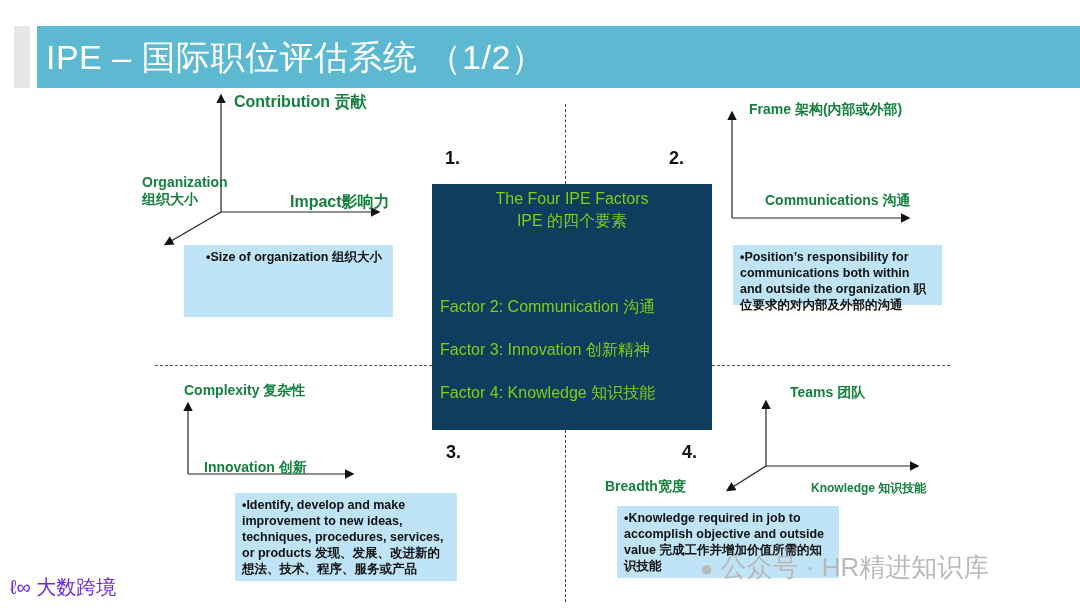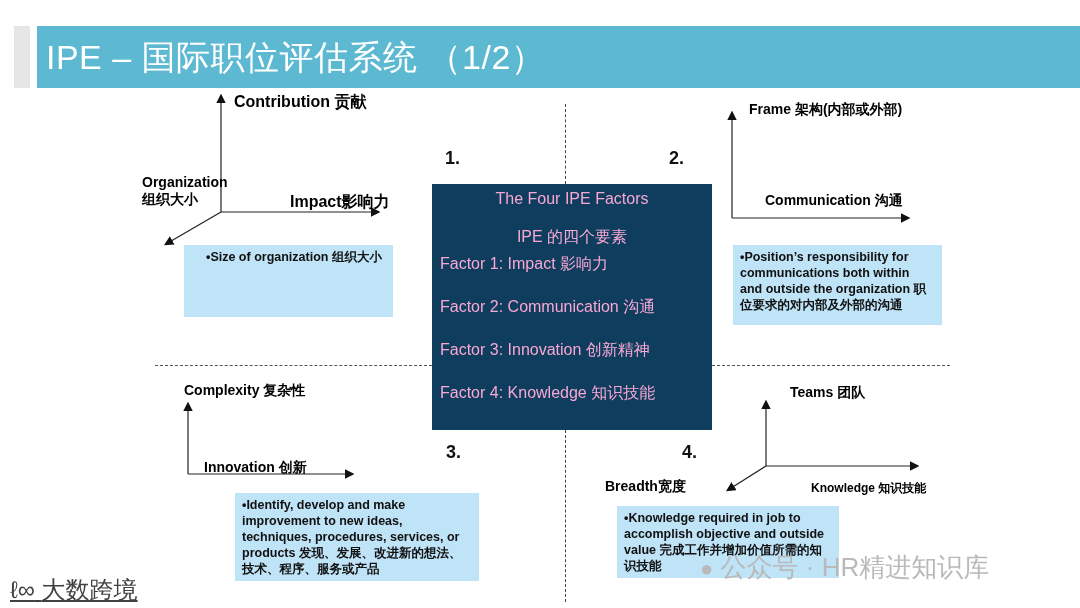--- a/index.html
+++ b/index.html
@@ -8,36 +8,36 @@
       background: #ffffff;
       font-family: "Liberation Sans", "DejaVu Sans", sans-serif;
     }
     .abs { position: absolute; }
     .title-accent { left: 14px; top: 26px; width: 16px; height: 62px; background: #e6e6e6; }
     .title-bar { left: 37px; top: 26px; width: 1043px; height: 62px; background: #5db9d1; }
     .title-text {
       left: 46px; top: 32px; color: #ffffff; font-size: 34px; font-weight: 400;
       letter-spacing: 0.5px; white-space: nowrap; line-height: 50px;
     }
-    .blue-label { color: #000000; font-weight: 700; white-space: nowrap; }
+    .blue-label { color: #15803d; font-weight: 700; white-space: nowrap; }
     .note {
       background: #bfe3f7; color: #111; font-size: 12.5px; font-weight: 700;
       line-height: 16px; padding: 4px 7px; box-sizing: border-box;
     }
     .num { color: #111; font-weight: 700; font-size: 18px; }
     .center-box {
       left: 432px; top: 184px; width: 280px; height: 246px; background: #0e3d5e;
-      color: #f9a8d4; box-sizing: border-box;
+      color: #84cc16; box-sizing: border-box;
     }
     .center-head { text-align: center; font-size: 16px; line-height: 22px; margin-top: 4px; }
     .factor { position: absolute; left: 8px; font-size: 16px; white-space: nowrap; }
     .dash-h { height: 0; border-top: 1px dashed #555; }
     .dash-v { width: 0; border-left: 1px dashed #444; }
     .watermark { color: #b9b9b9; font-size: 26px; white-space: nowrap; }
-    .logo { color: #404040; font-size: 24px; white-space: nowrap; text-decoration: underline; }
+    .logo { color: #6d28d9; font-size: 20px; white-space: nowrap; }
     svg.axes { position: absolute; left: 0; top: 0; }
   </style>
 </head>
 <body>
 
 <div class="abs title-accent"></div>
 <div class="abs title-bar"></div>
 <div class="abs title-text">IPE – 国际职位评估系统 （1/2）</div>
 
 <div class="abs dash-v" style="left:565px; top:104px; height:80px;"></div>
@@ -72,45 +72,44 @@
 <div class="abs blue-label" style="left:142px; top:174px; font-size:14px; text-align:left; line-height:17px;">
   <div>Organization</div>
   <div>组织大小</div>
 </div>
 <div class="abs note" style="left:184px; top:245px; width:209px; height:72px;padding-left:22px;">
   <div>•Size of organization 组织大小</div>
 </div>
 <div class="abs num" style="left:445px; top:148px;">1.</div>
 
 <div class="abs blue-label" style="left:749px; top:101px; font-size:14px;">Frame 架构(内部或外部)</div>
-<div class="abs blue-label" style="left:765px; top:192px; font-size:14px;">Communication 沟通</div>
-<div class="abs note" style="left:733px; top:245px; width:209px; height:80px;">
+<div class="abs blue-label" style="left:765px; top:192px; font-size:14px;">Communications 沟通</div>
+<div class="abs note" style="left:733px; top:245px; width:209px; height:60px;">
   <div>•Position’s responsibility for communications both within and outside the organization 职位要求的对内部及外部的沟通</div>
 </div>
 <div class="abs num" style="left:669px; top:148px;">2.</div>
 
 <div class="abs blue-label" style="left:184px; top:382px; font-size:14px;">Complexity 复杂性</div>
 <div class="abs blue-label" style="left:204px; top:459px; font-size:14px;">Innovation 创新</div>
-<div class="abs note" style="left:235px; top:493px; width:244px; height:88px;">
+<div class="abs note" style="left:235px; top:493px; width:222px; height:88px;">
   <div>•Identify, develop and make improvement to new ideas, techniques, procedures, services, or products  发现、发展、改进新的想法、技术、程序、服务或产品</div>
 </div>
 <div class="abs num" style="left:446px; top:442px;">3.</div>
 
 <div class="abs blue-label" style="left:790px; top:384px; font-size:14px;text-align:center;">Teams 团队</div>
 <div class="abs blue-label" style="left:791px; top:480px; font-size:12px;padding-left:20px;">Knowledge 知识技能</div>
 <div class="abs blue-label" style="left:605px; top:478px; font-size:14px;">Breadth宽度</div>
 <div class="abs note" style="left:617px; top:506px; width:222px; height:72px;">
   <div>•Knowledge required in job to accomplish objective and outside value  完成工作并增加价值所需的知识技能</div>
 </div>
 <div class="abs num" style="left:682px; top:442px;">4.</div>
 
 <div class="abs center-box">
   <div class="center-head">The Four IPE Factors</div>
-  <div class="center-head" style="margin-top:16px;">IPE 的四个要素</div>
-  <div class="factor" style="top:70px;">Factor 1:  Impact 影响力</div>
+  <div class="center-head" style="margin-top:0;">IPE 的四个要素</div>
   <div class="factor" style="top:113px;">Factor 2:  Communication 沟通</div>
   <div class="factor" style="top:156px;">Factor 3:  Innovation 创新精神</div>
   <div class="factor" style="top:199px;">Factor 4:  Knowledge 知识技能</div>
 </div>
 
 <div class="abs logo" style="left:10px; top:574px;">
   <span>ℓ∞</span>
   <span>大数跨境</span>
 </div>
 <div class="abs watermark" style="left:700px; top:550px;">

